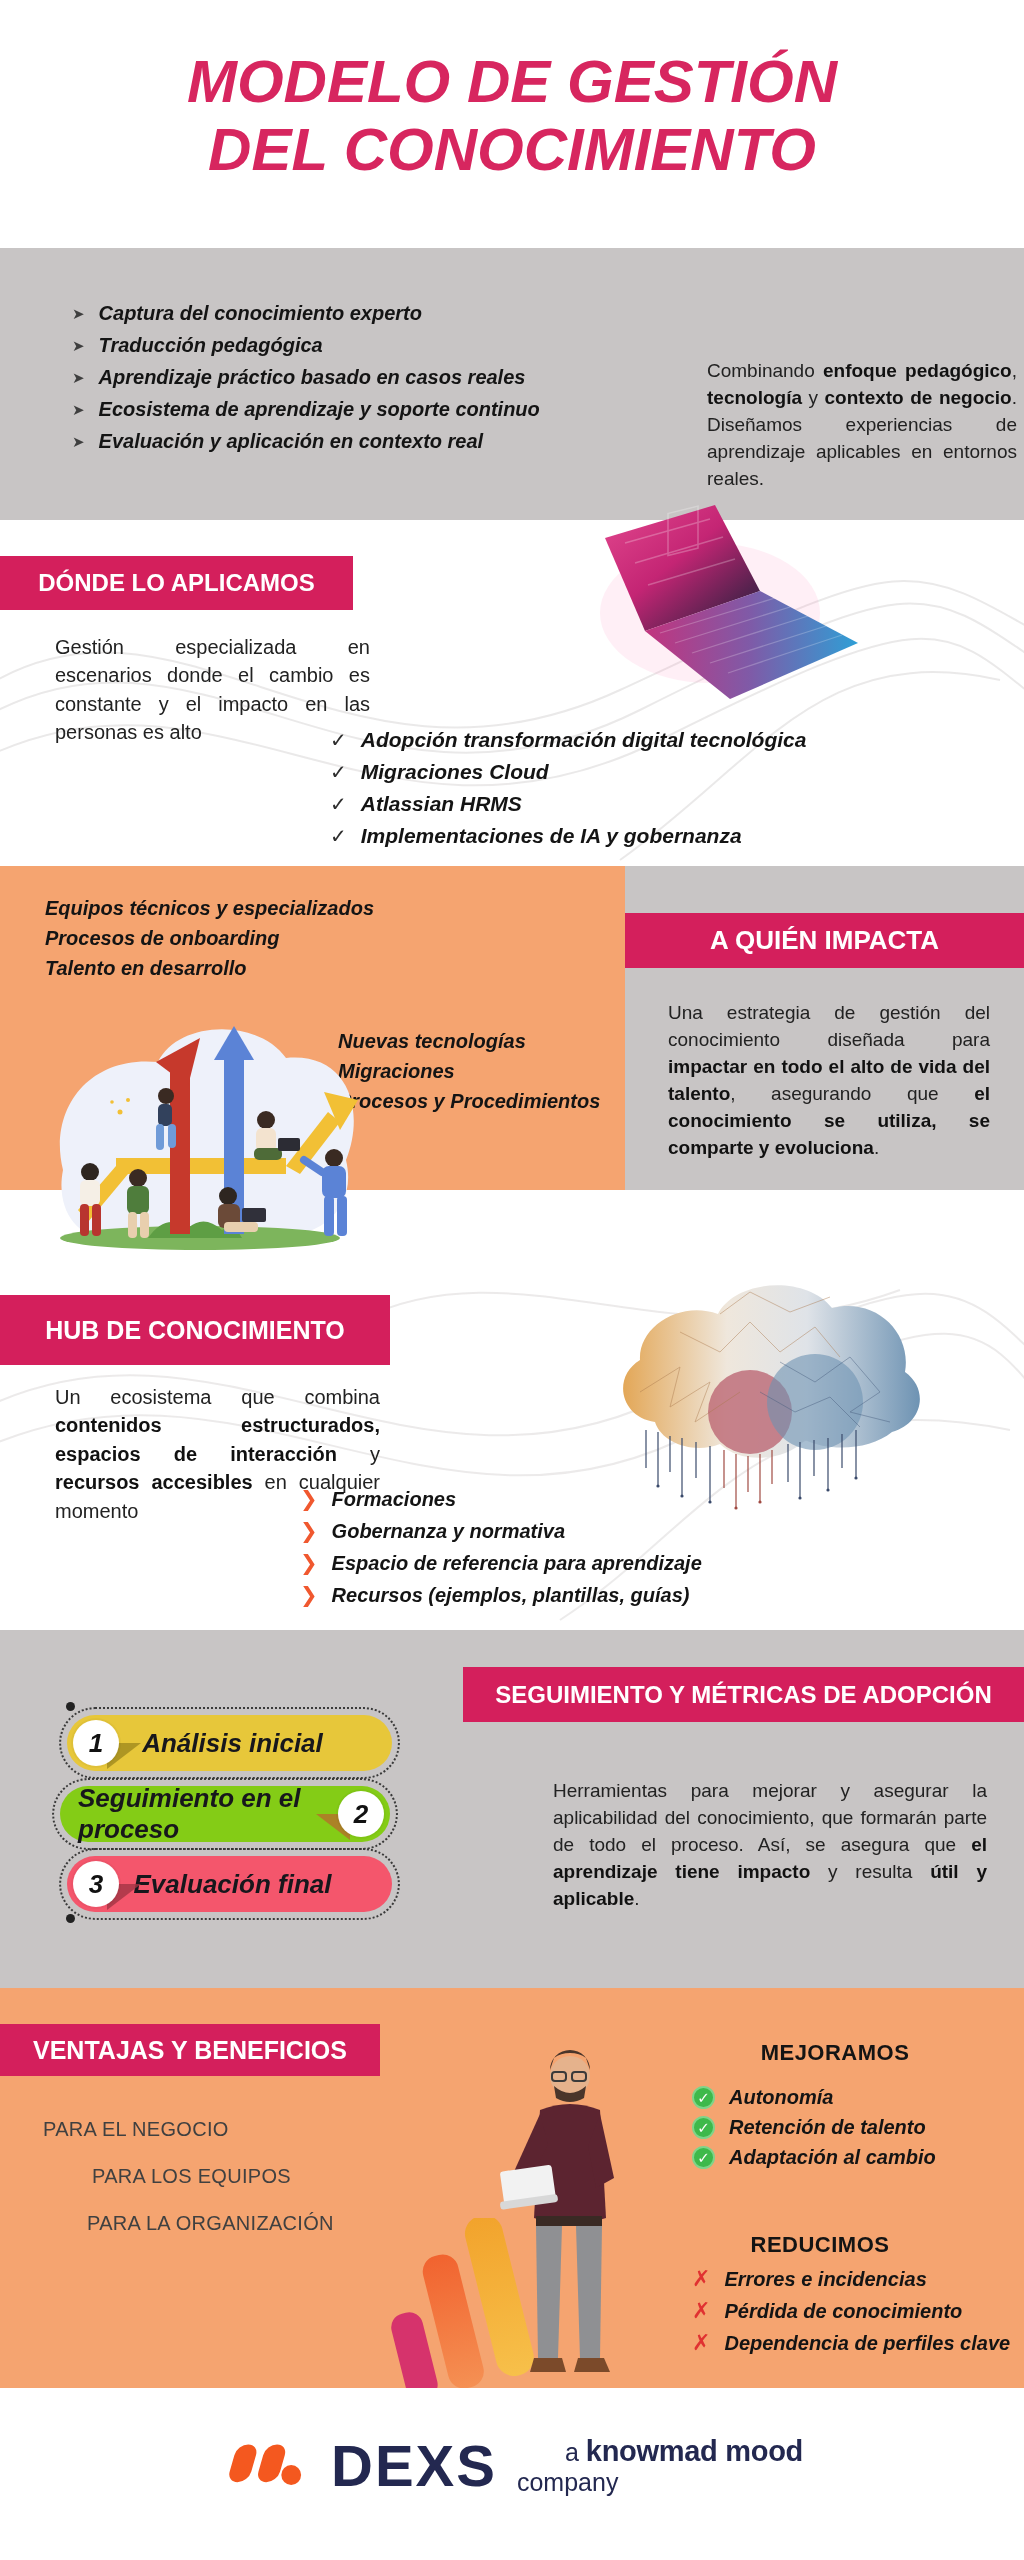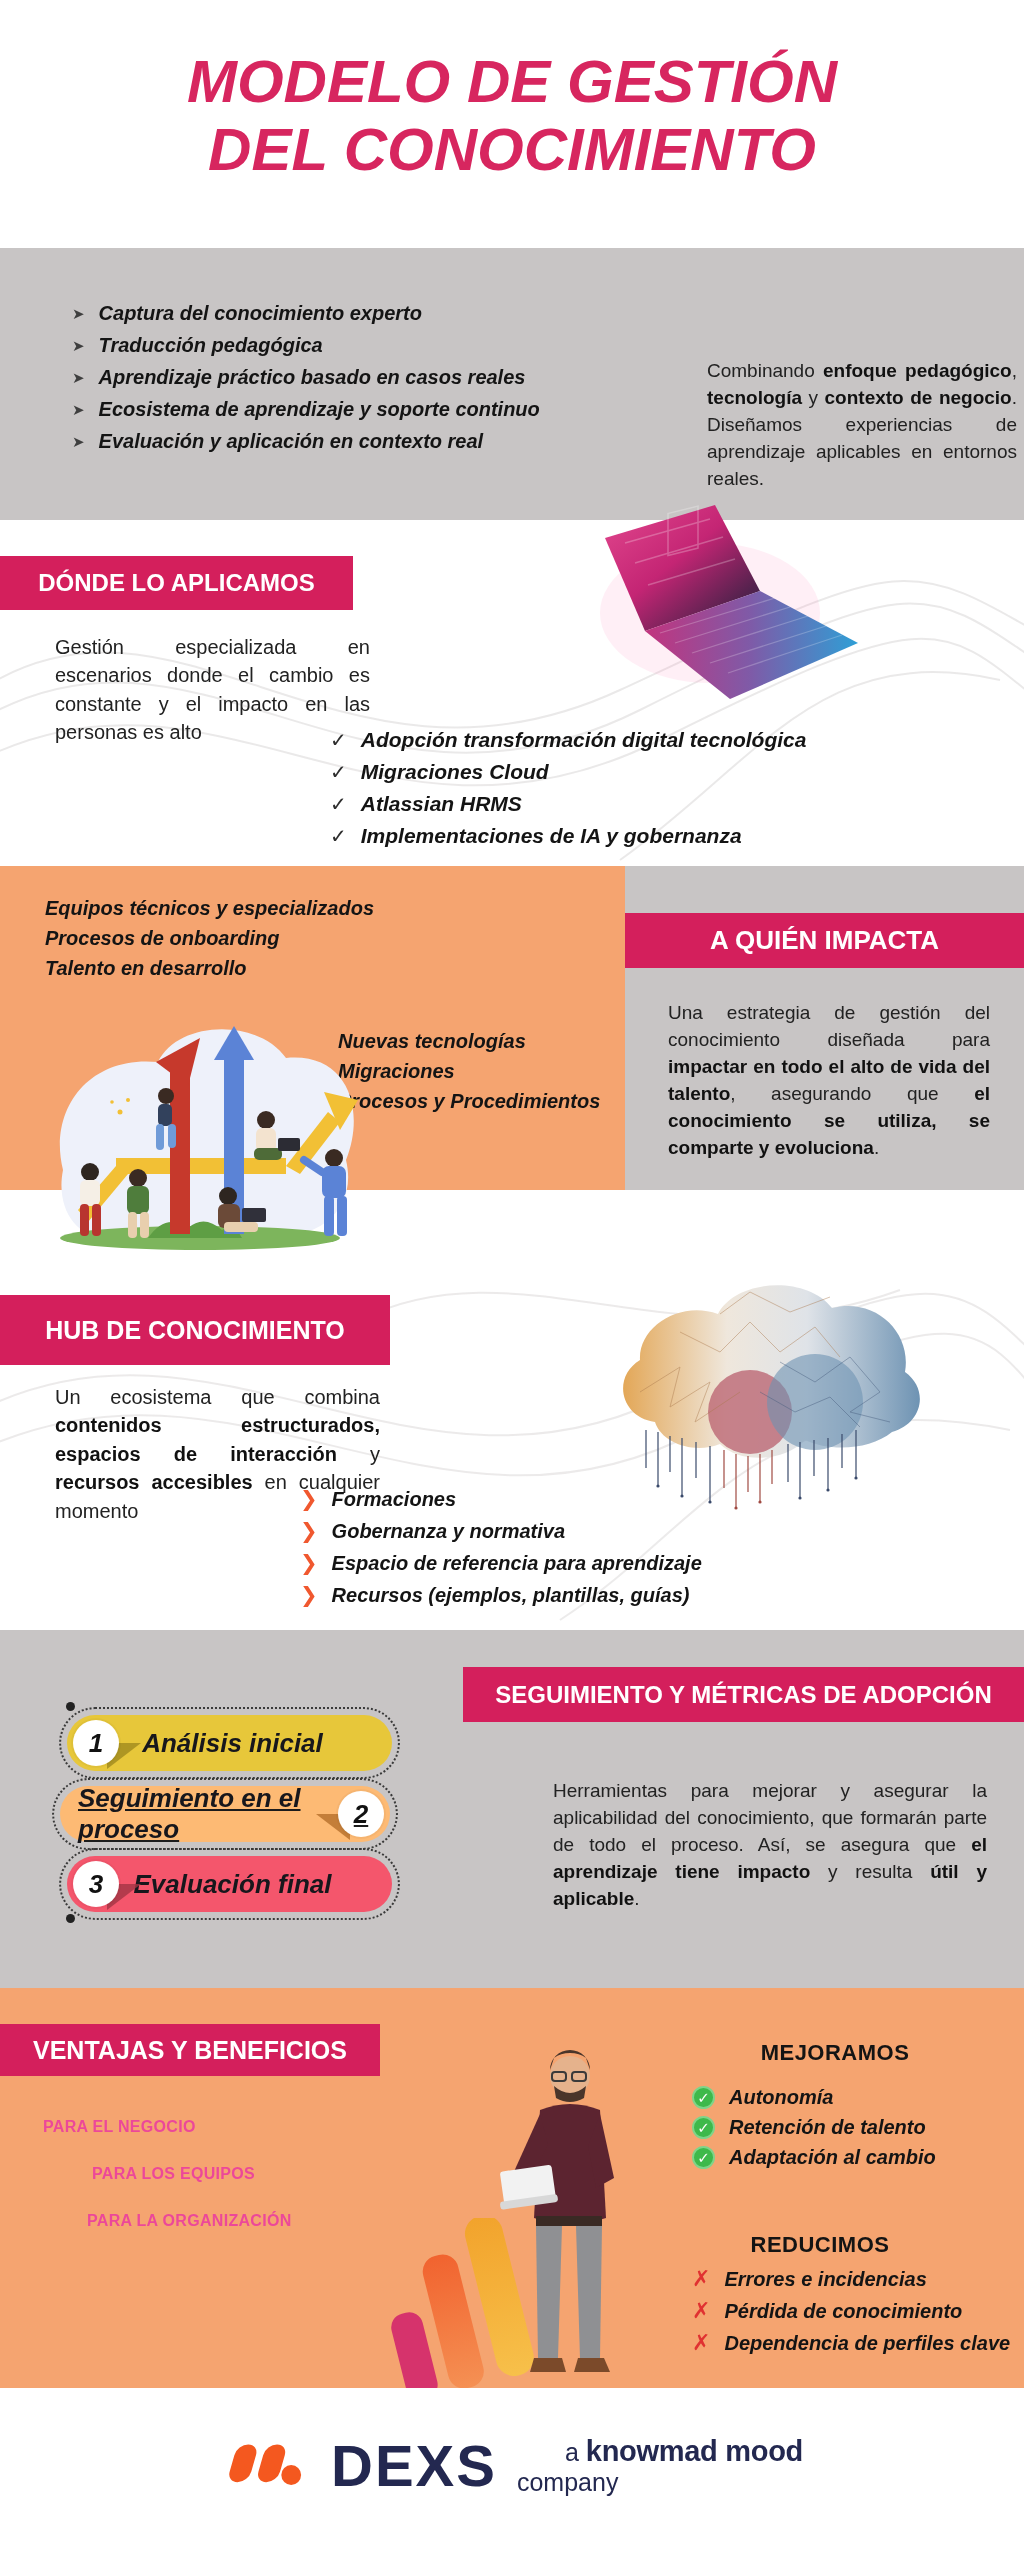--- a/index.html
+++ b/index.html
@@ -44,21 +44,21 @@
     border:2px dotted #3a3a3a;border-radius:36px;}
   .pill-label{font-weight:700;font-style:italic;font-size:26px;color:#17171c;width:100%;text-align:center;}
   .pill-label.left-align{text-align:left;padding-left:18px;width:auto;}
   .num-circle{width:46px;height:46px;border-radius:50%;background:#ffffff;flex:0 0 auto;
     display:flex;align-items:center;justify-content:center;font-weight:700;font-style:italic;
     font-size:26px;color:#111111;z-index:2;box-shadow:0 0 0 2px rgba(0,0,0,0.03);}
   .wedge{position:absolute;width:0;height:0;z-index:1;}
   .path-dot{width:9px;height:9px;border-radius:50%;background:#222222;}
 
   
-  .audience{font-weight:700;font-size:16px;color:#ec4899;letter-spacing:0.3px;}
+  .audience{font-weight:400;font-size:20px;color:#404040;letter-spacing:0.3px;}
   .sub-title{font-weight:700;font-size:22px;color:#141414;letter-spacing:0.5px;}
   .icon-row{display:flex;align-items:center;gap:14px;font-weight:700;font-style:italic;font-size:20px;color:#141414;}
   .ok-badge{width:23px;height:23px;border-radius:50%;background:#3eb94b;color:#ffffff;font-style:normal;
     display:flex;align-items:center;justify-content:center;font-size:15px;flex:0 0 auto;border:2px solid #7fd489;box-sizing:border-box;}
   .x-glyph{color:#e03131;font-style:normal;font-weight:700;font-size:22px;flex:0 0 auto;}
 
   
   .footer-row{left:0;top:2432px;width:1024px;display:flex;align-items:center;justify-content:center;gap:20px;}
   .brand-word{font-size:58px;font-weight:800;color:#232850;letter-spacing:2px;}
   .tagline .l1{font-size:25px;color:#232850;margin-left:48px;}
@@ -341,21 +341,21 @@
   <div class="abs path-dot" style="left:66px;top:1702px;"></div>
   <div class="abs path-dot" style="left:66px;top:1914px;"></div>
 
   <div class="abs pill" style="left:67px;top:1715px;width:325px;background:#e7c73a;">
     <div class="dotted"></div>
     <div class="num-circle" style="margin-left:6px;">1</div>
     <div class="wedge" style="left:40px;top:28px;border-left:34px solid #a08a1e;border-bottom:26px solid transparent;opacity:.8;"></div>
     <div class="pill-label" style="margin-left:-46px;">Análisis inicial</div>
   </div>
 
-  <div class="abs pill" style="left:60px;top:1786px;width:330px;background:#fdba74;text-decoration:underline;">
+  <div class="abs pill" style="left:60px;top:1786px;width:330px;background:#84cc16;">
     <div class="dotted"></div>
     <div class="pill-label left-align" style="flex:1;">Seguimiento en el proceso</div>
     <div class="wedge" style="right:40px;top:28px;border-right:34px solid #b56f2a;border-bottom:26px solid transparent;opacity:.8;"></div>
     <div class="num-circle" style="margin-right:6px;">2</div>
   </div>
 
   <div class="abs pill" style="left:67px;top:1856px;width:325px;background:#f4566c;">
     <div class="dotted"></div>
     <div class="num-circle" style="margin-left:6px;">3</div>
     <div class="wedge" style="left:40px;top:28px;border-left:34px solid #a33445;border-bottom:26px solid transparent;opacity:.8;"></div>

